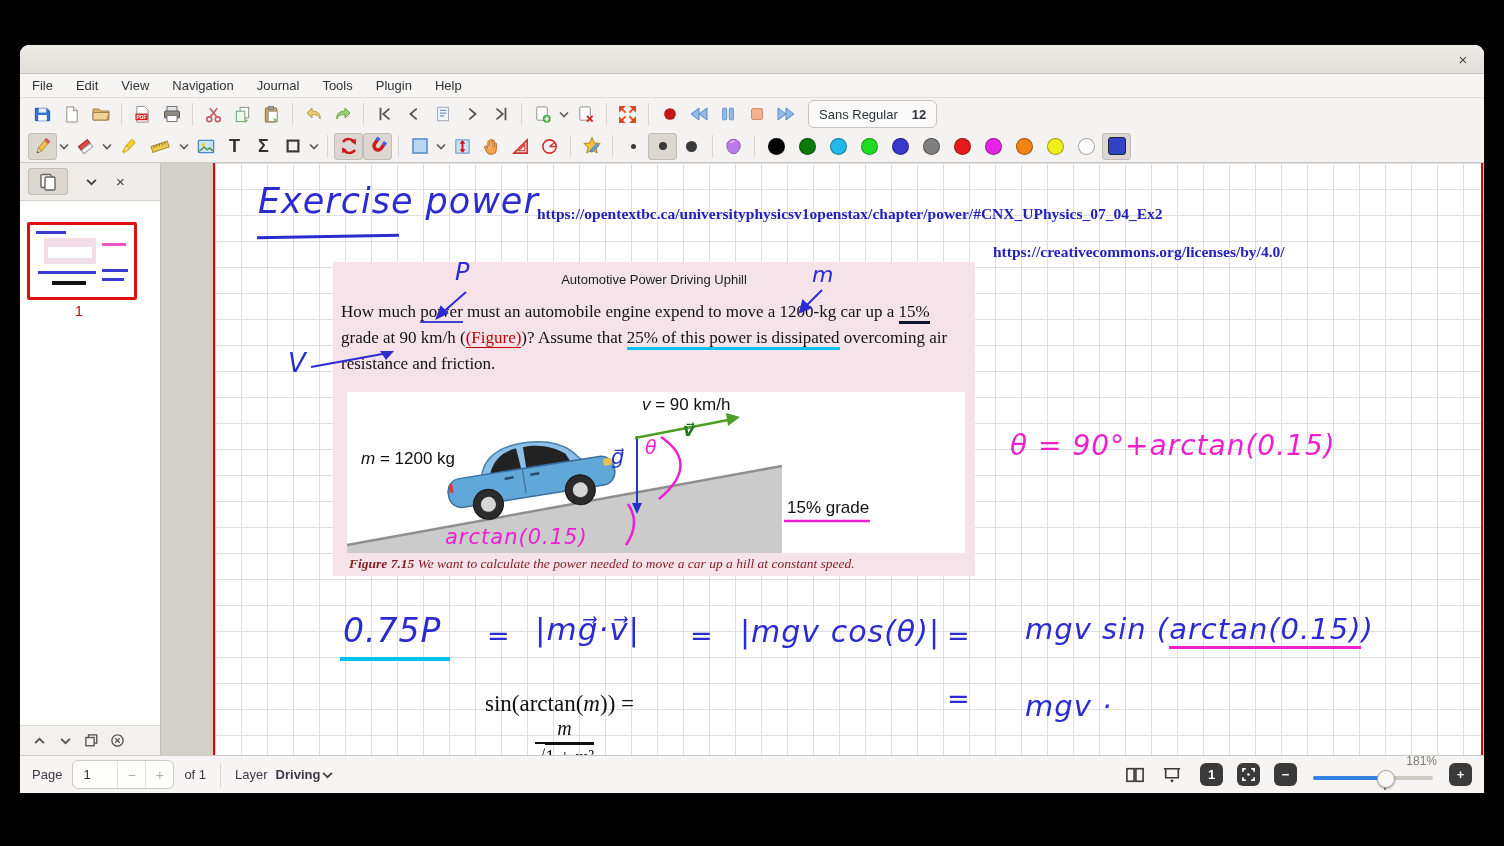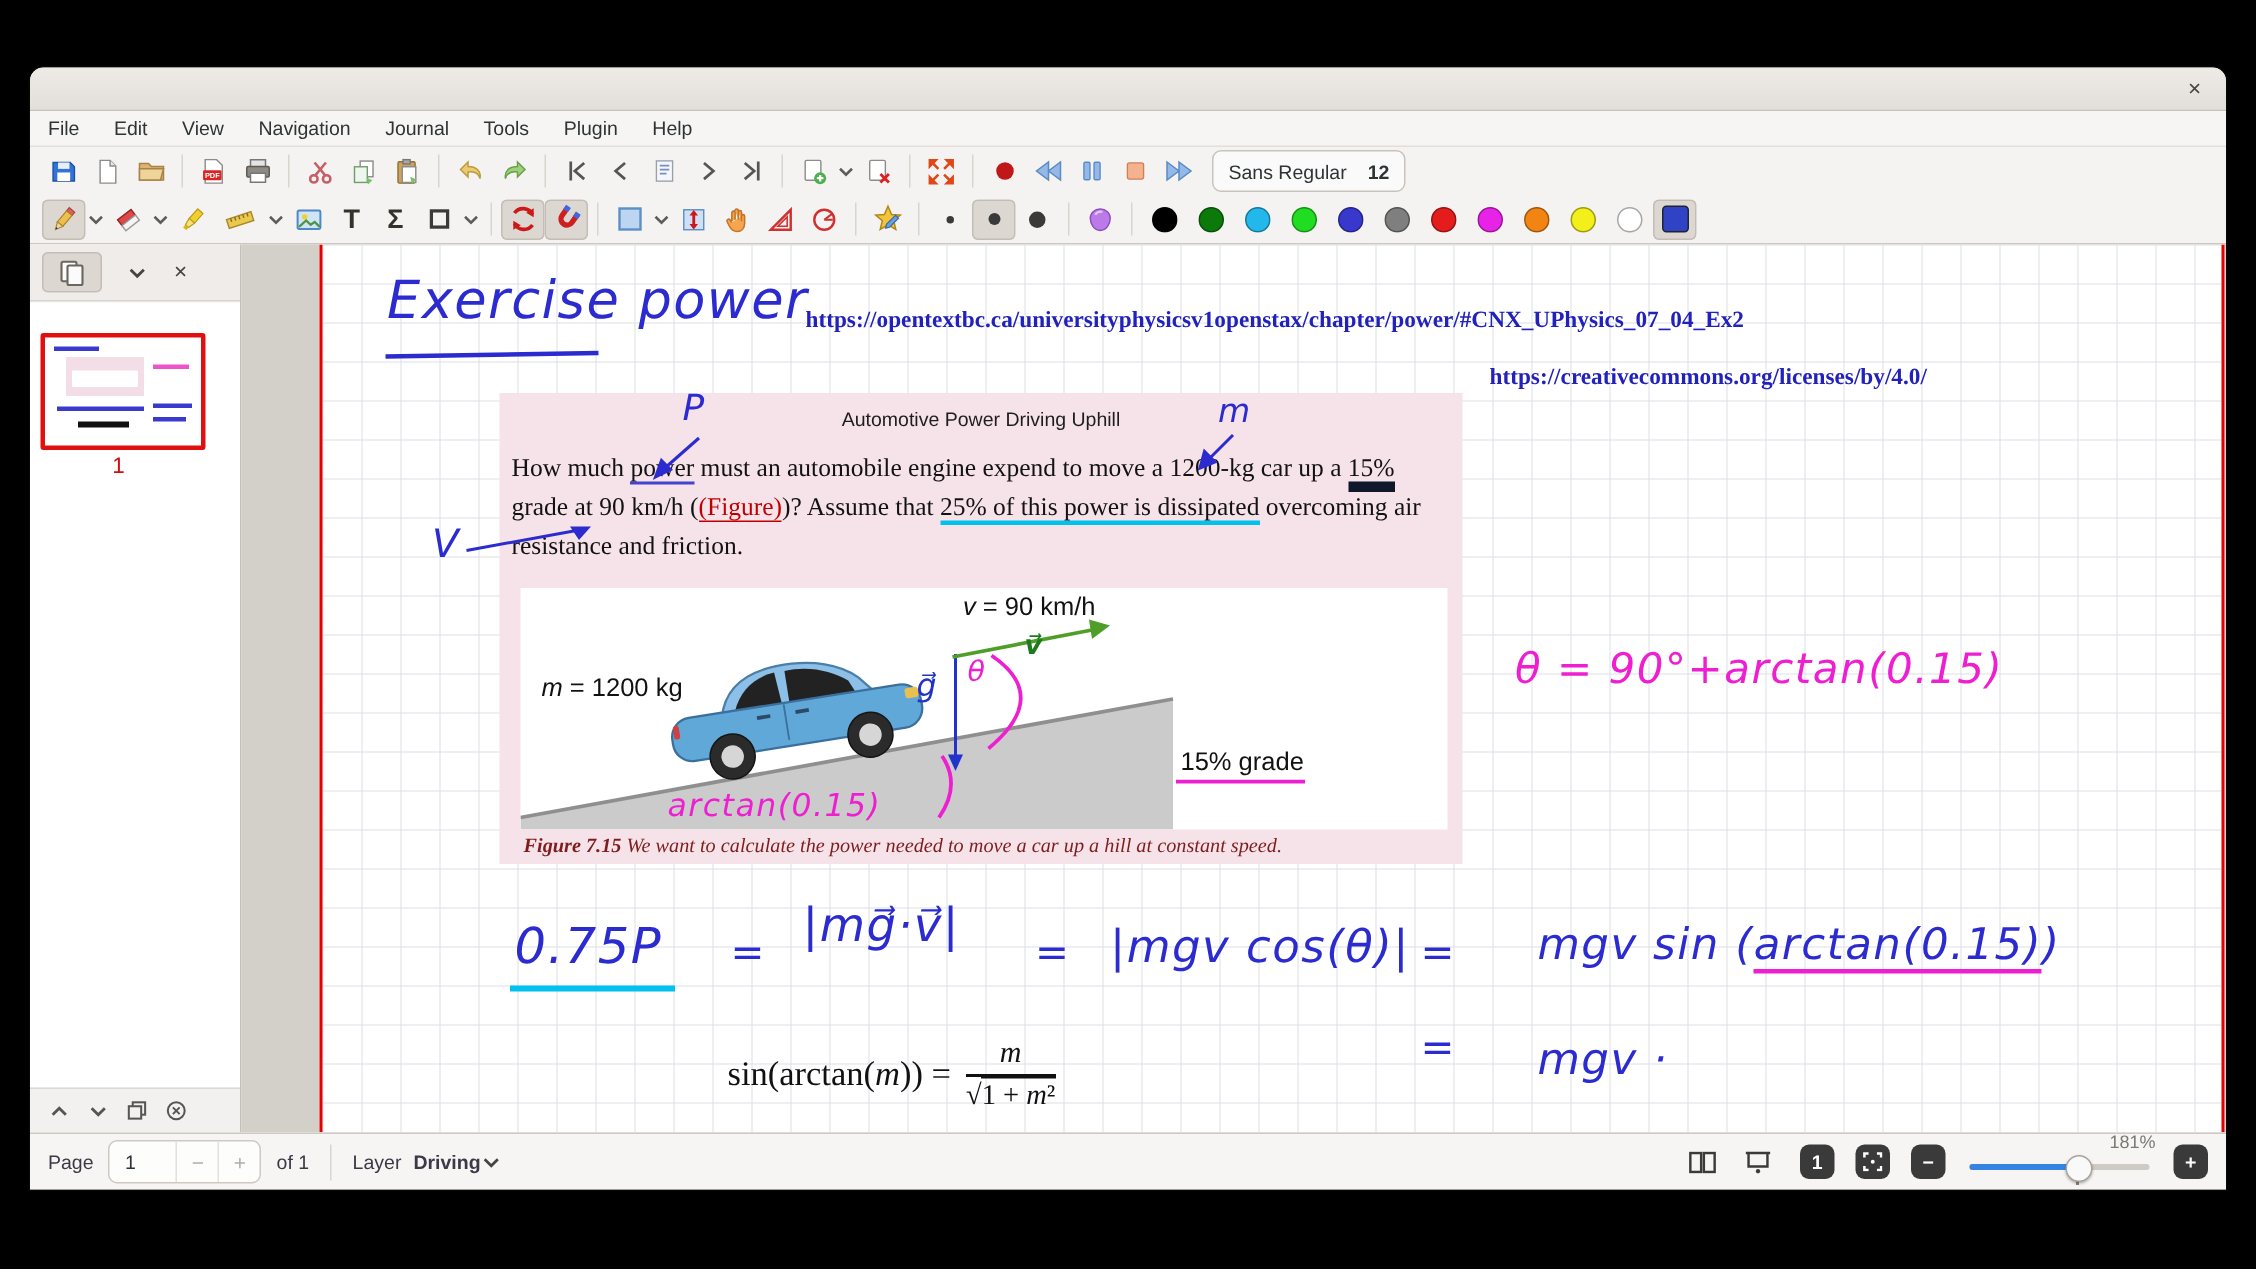--- a/index.html
+++ b/index.html
@@ -58,21 +58,21 @@
   .abs{position:absolute;}
   
   .hw{font-family:"DejaVu Sans",sans-serif;font-style:italic;color:#2b2bd0;letter-spacing:1px;}
   .hwm{font-family:"DejaVu Sans",sans-serif;font-style:italic;color:#ee1fd0;letter-spacing:1px;}
   .serif{font-family:"Liberation Serif",serif;}
   .url{font-family:"Liberation Serif",serif;font-weight:bold;color:#2222bb;font-size:15.5px;}
   .pinkbox{position:absolute;left:172px;top:99px;width:642px;height:314px;background:#f6e2e9;}
   .ex-title{position:absolute;left:0;top:10px;width:100%;text-align:center;font-size:13px;color:#1d1d1d;}
   .ex-para{position:absolute;left:8px;top:37px;width:626px;font-size:17px;line-height:26px;color:#121212;}
   .u-blue{border-bottom:2px solid #4343cf;}
-  .u-mag{border-bottom:7px solid #0f172a;}
+  .u-mag{border-bottom:3px solid #0f172a;}
   .u-cyan{border-bottom:3px solid #00c2ec;}
   .figref{color:#c00000;border-bottom:1.5px solid #c00000;}
   .figurebox{position:absolute;left:14px;top:130px;width:618px;height:161px;background:#fff;}
   .caption{position:absolute;left:16px;top:294px;width:600px;font-family:"Liberation Serif",serif;
            font-style:italic;font-size:13.5px;color:#7f1d1d;}
   .fracbar-blue{background:#2b2bd0;height:3px;border-radius:2px;}
   .radbody-blue{border-top:2.5px solid #2b2bd0;padding-top:1px;}
   .radbody-blk{border-top:1.5px solid #111;padding-top:1px;}
   
   .statusbar{position:absolute;left:0;bottom:0;width:100%;height:38px;background:#f6f5f4;
@@ -577,32 +577,32 @@
         <svg class="abs" style="left:145px;top:180px;" width="100" height="35">
           <line x1="5" y1="24" x2="82" y2="10" stroke="#2b2bd0" stroke-width="2"></line>
           <polygon points="88,8 74,8 80,17" fill="#2b2bd0"></polygon>
         </svg>
 
         <div class="abs hwm" style="left:849px;top:266px;font-size:28px;">θ = 90°+arctan(0.15)</div>
 
         <div class="abs hw" style="left:182px;top:448px;font-size:33px;">0.75P</div>
         <div class="abs" style="left:179px;top:494px;width:110px;height:4px;background:#00c2ec;"></div>
         <div class="abs hw" style="left:326px;top:457px;font-size:27px;">=</div>
-        <div class="abs hw" style="left:374px;top:436px;font-size:31px;">|mg⃗·v⃗|</div>
+        <div class="abs hw" style="left:374px;top:448px;font-size:31px;">|mg⃗·v⃗|</div>
         <div class="abs hw" style="left:529px;top:457px;font-size:27px;">=</div>
         <div class="abs hw" style="left:579px;top:451px;font-size:30px;text-align:right;">|mgv cos(θ)|</div>
         <div class="abs hw" style="left:786px;top:457px;font-size:27px;">=</div>
         <div class="abs hw" style="left:864px;top:449px;font-size:29px;">
           <span>mgv sin (</span><span style="border-bottom:3px solid #ee1fd0;">arctan(0.15)</span><span>)</span>
         </div>
 
         <div class="abs hw" style="left:786px;top:520px;font-size:27px;">=</div>
         <div class="abs hw" style="left:864px;top:526px;font-size:29px;">mgv ·</div>
 
-        <div class="abs serif" style="left:324px;top:528px;font-size:23px;color:#111;display:flex;align-items:center;">
+        <div class="abs serif" style="left:324px;top:528px;font-size:23px;color:#111;display:flex;align-items:center;flex-direction:column;">
           <span><span>sin(arctan(</span><i>m</i><span>)) =</span></span>
           <span style="display:inline-flex;flex-direction:column;align-items:center;margin-left:10px;">
             <i style="font-size:20px;padding:0 4px;">m</i>
             <span style="height:1.5px;background:#111;align-self:stretch;margin:2px 0;"></span>
             <span style="font-size:19px;"><span>√</span><span class="radbody-blk"><span>1 + </span><i>m</i><span>²</span></span></span>
           </span>
         </div>
 
       </div>
     </div>

